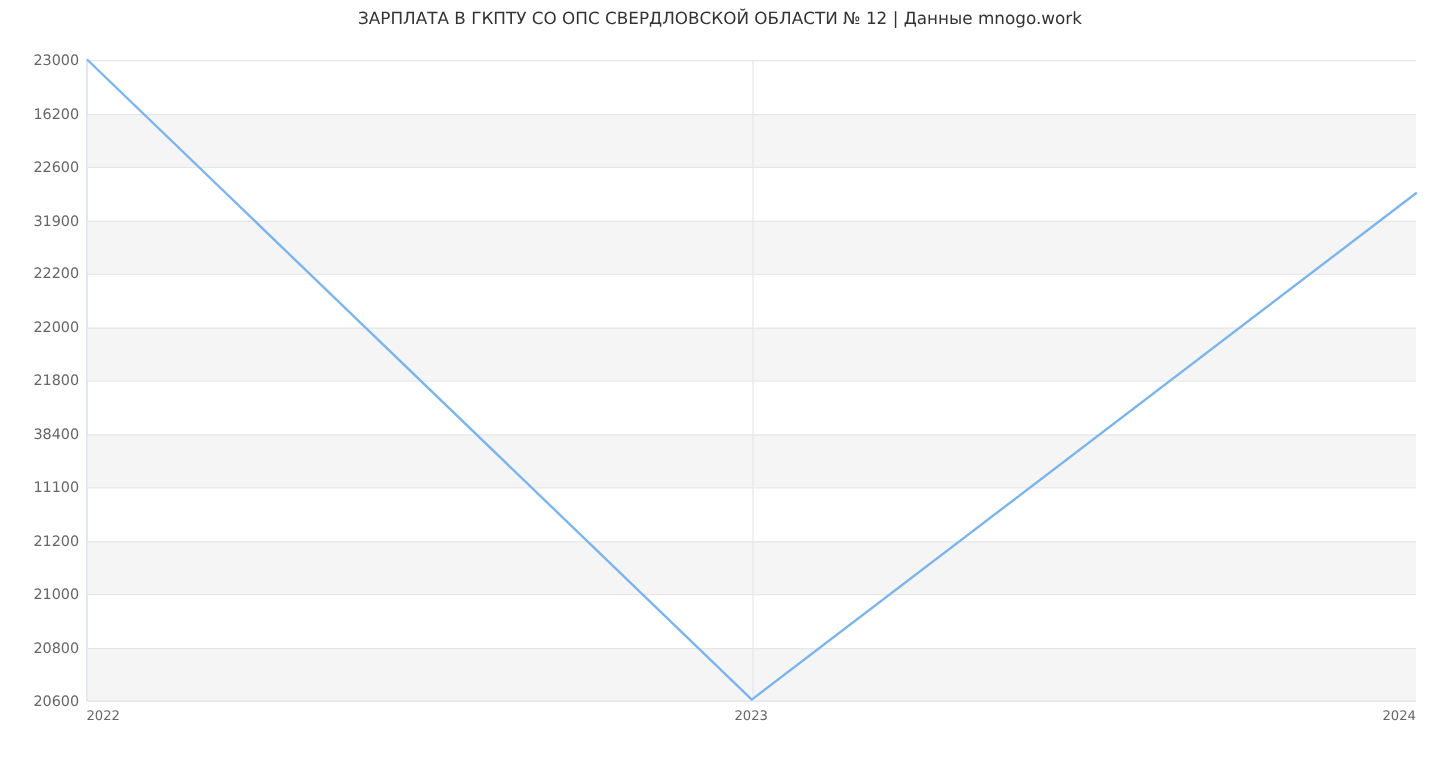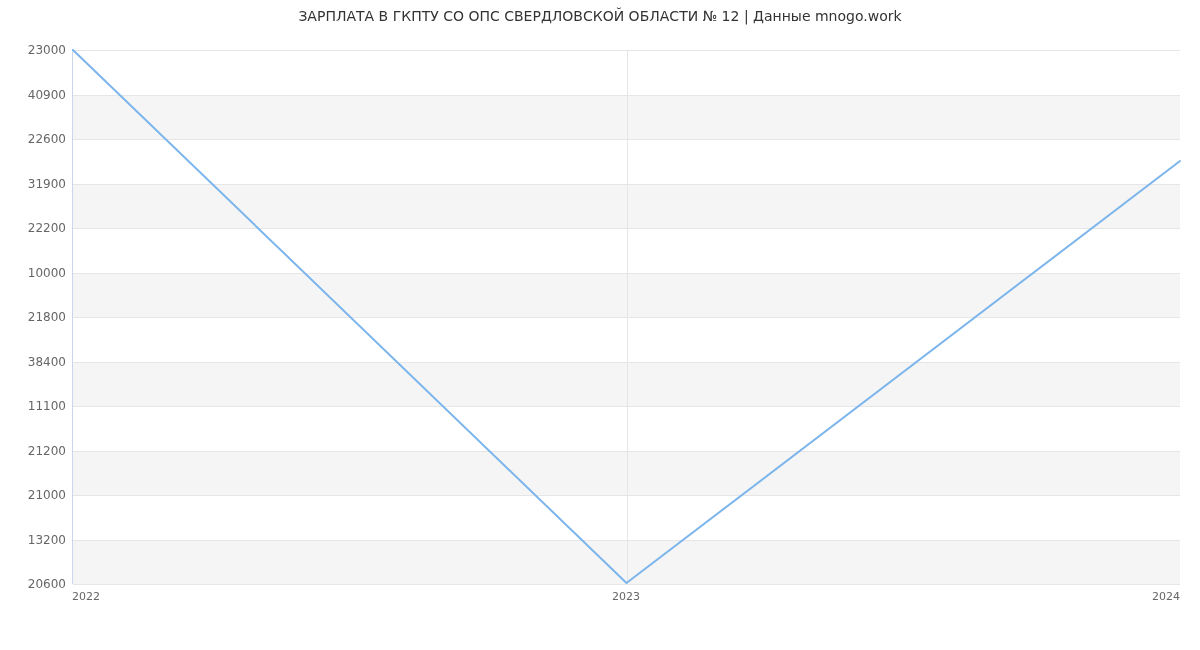--- a/index.html
+++ b/index.html
@@ -120,31 +120,31 @@
     <div id="vgrids">
         <div class="vgrid" style="left: 554px;"></div>
       </div>
     <svg class="series" preserveAspectRatio="none" viewBox="0 0 1108 534">
       <path id="series-path" class="line-path" d="M0 0 L554 534 L1108 111.25"></path>
     </svg>
   </div>
 
   <div id="yticks">
       <div class="ytick" style="top: 584px;">20600</div>
-      <div class="ytick" style="top: 539.5px;">13200</div>
+      <div class="ytick" style="top: 539.5px;">20800</div>
       <div class="ytick" style="top: 495px;">21000</div>
       <div class="ytick" style="top: 450.5px;">21200</div>
       <div class="ytick" style="top: 406px;">11100</div>
       <div class="ytick" style="top: 361.5px;">38400</div>
       <div class="ytick" style="top: 317px;">21800</div>
-      <div class="ytick" style="top: 272.5px;">10000</div>
+      <div class="ytick" style="top: 272.5px;">22000</div>
       <div class="ytick" style="top: 228px;">22200</div>
       <div class="ytick" style="top: 183.5px;">31900</div>
       <div class="ytick" style="top: 139px;">22600</div>
-      <div class="ytick" style="top: 94.5px;">40900</div>
+      <div class="ytick" style="top: 94.5px;">16200</div>
       <div class="ytick" style="top: 50px;">23000</div>
     </div>
   <div id="xticks">
       <div class="xtick" style="left: 86px;">2022</div>
       <div class="xtick" style="left: 626px;">2023</div>
       <div class="xtick" style="left: 1166px;">2024</div>
     </div>
 </div>
 
 </body></html>

